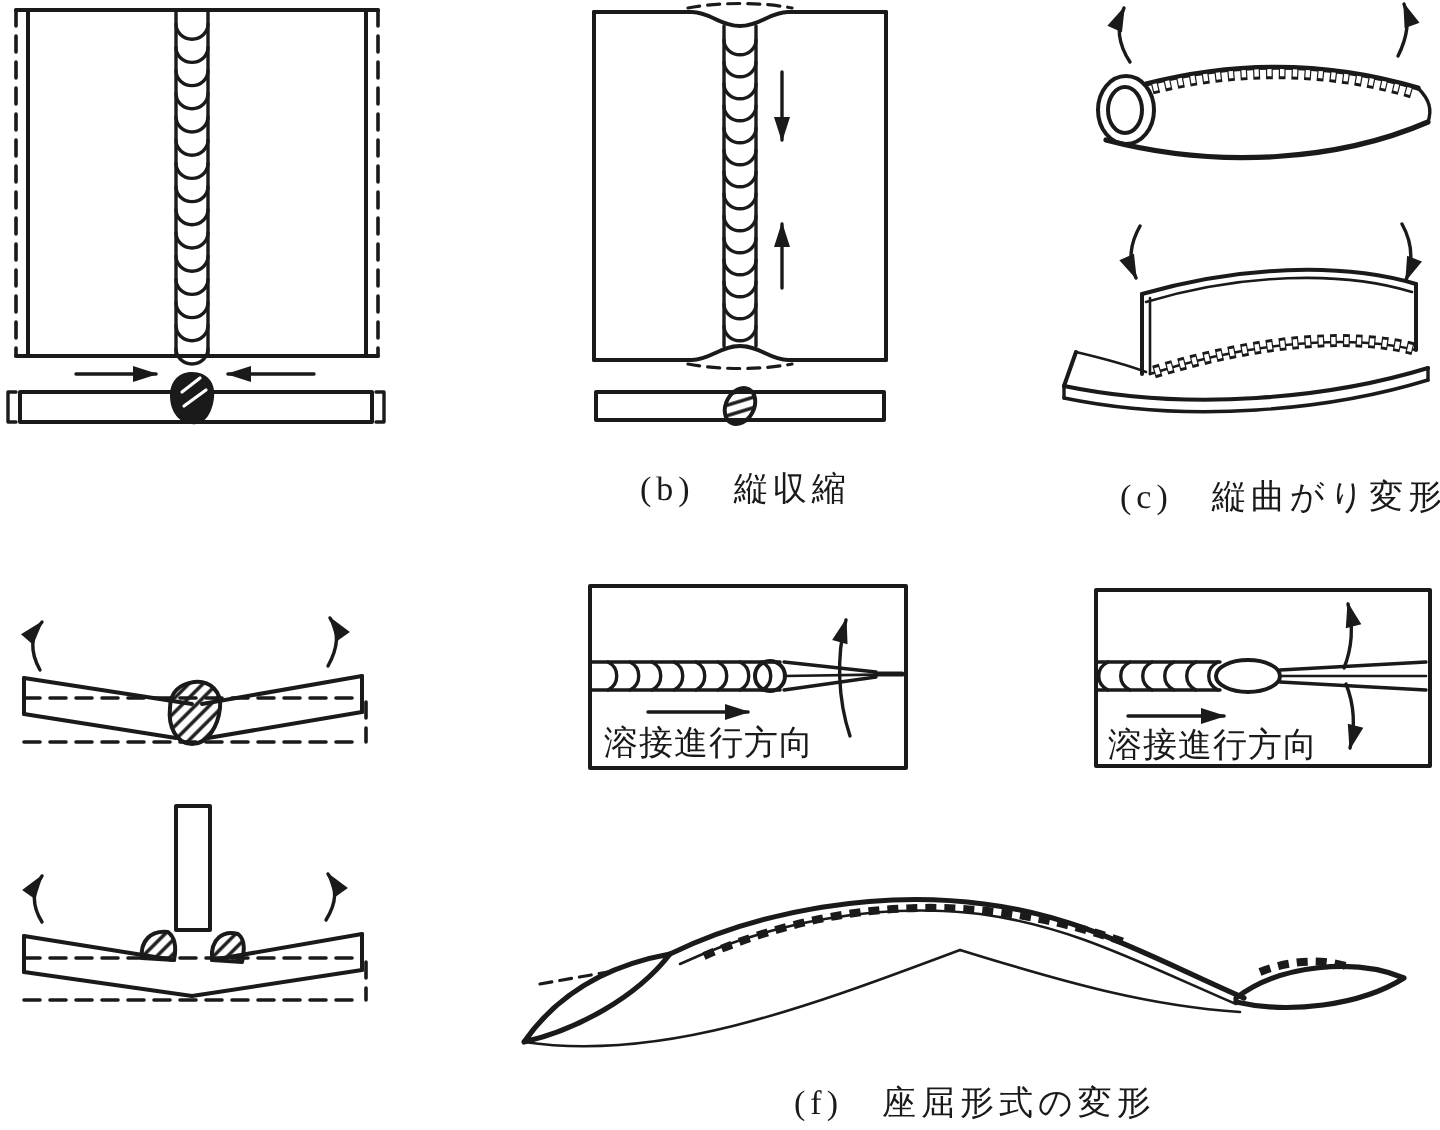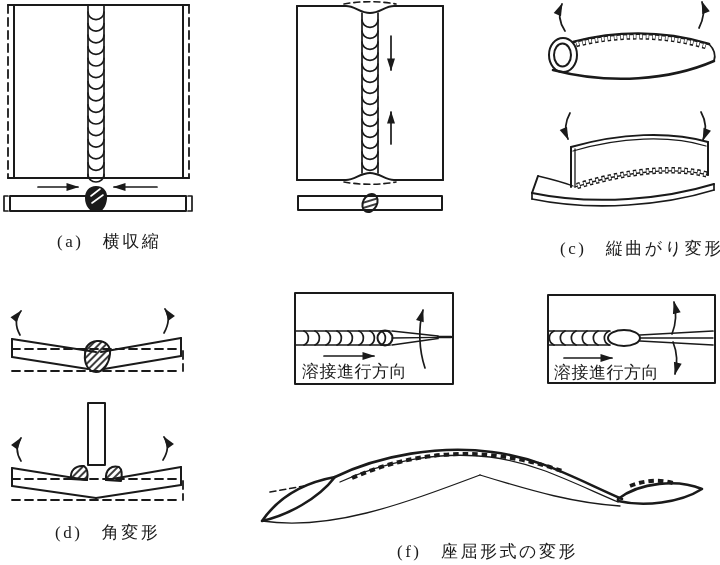--- a/index.html
+++ b/index.html
@@ -198,18 +198,17 @@
       <path class="thick" d="M95,42 C140,20 200,10 252,17 C300,23 332,42 382,64"></path>
       <path class="thin" d="M100,47 C145,26 200,16 250,22 C295,28 327,45 378,67"></path>
       <path class="thin" d="M22,86 C90,96 160,70 240,40"></path>
       <path class="thin" d="M240,40 C295,57 335,68 380,71"></path>
       <path class="welddash" d="M112,43 C160,22 210,15 258,21 C290,25 310,32 322,36"></path>
       <path class="thick" d="M378,64 C400,47 438,44 462,54 C440,68 404,72 378,66 Z"></path>
       <path class="welddash" d="M390,51 C405,45 422,44 436,49"></path>
     </g>
   </svg>
 
-  <div class="cap" style="left:57px;top:230px">(a)　横収縮</div>
+  <div class="cap" style="left:320px;top:233px">(b)　縦収縮</div>
   <div class="cap" style="left:560px;top:237px">(c)　縦曲がり変形</div>
-  <div class="cap" style="left:55px;top:521px">(d)　角変形</div>
   <div class="cap" style="left:397px;top:540px">(f)　座屈形式の変形</div>
 
 </div>
 
 </body></html>

